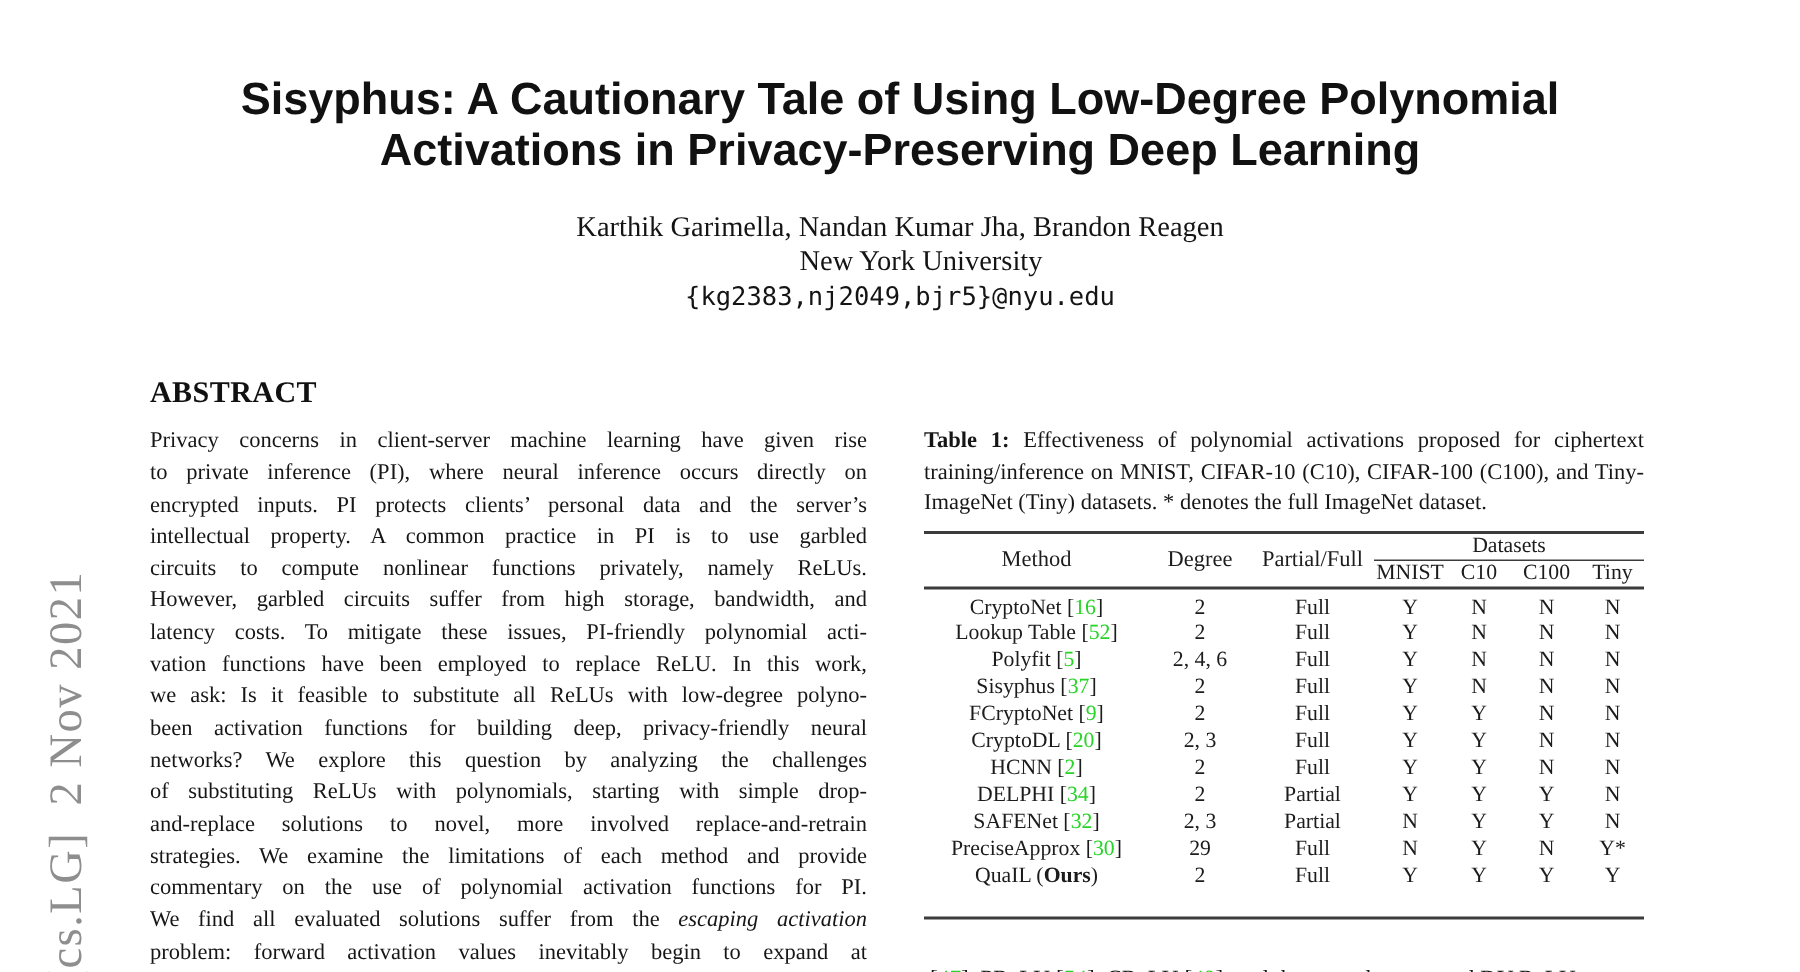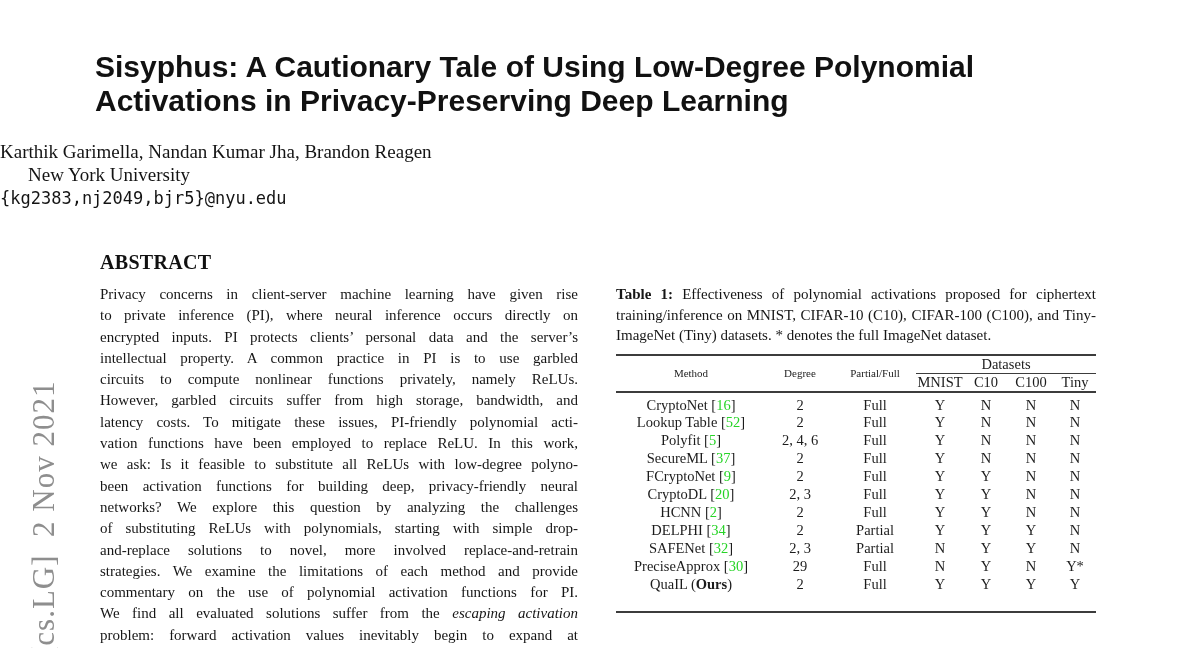--- a/index.html
+++ b/index.html
@@ -9,21 +9,21 @@
   }
   
   .arxiv-stamp{
     position:absolute;left:26px;top:657px;
     transform-origin:0 0;transform:rotate(-90deg);
     font-family:"Liberation Serif", serif;
     font-size:31px;color:var(--stamp,#8e8e8e);
     white-space:pre;letter-spacing:1px;
   }
   
-  .title-block{position:absolute;top:50px;left:0;width:1200px;}
+  .title-block{position:absolute;top:50px;left:0;width:1200px;text-align:center;}
   .paper-title{
     font-family:"Liberation Sans", sans-serif;font-weight:700;
     font-size:30px;line-height:34px;color:#111;
     max-width:1010px;margin:0 auto;
   }
   .authors{margin-top:22px;font-size:19px;line-height:23px;color:#141414;}
   .affiliation{font-size:19px;line-height:23px;color:#141414;padding-left:28px;}
   .emails{font-family:"DejaVu Sans Mono","Liberation Mono",monospace;font-size:17px;line-height:25px;color:#141414;}
   
   .left-col{position:absolute;left:100px;top:251px;width:478px;}
@@ -40,21 +40,21 @@
   
   .right-col{position:absolute;left:616px;top:284px;width:480px;}
   .table-caption{font-size:15px;line-height:20.5px;text-align:justify;color:#161616;margin:0 0 8px 0;}
   table.paper-table{
     border-collapse:collapse;table-layout:fixed;width:480px;
     font-size:14.5px;color:#1c1c1c;
     border-top:2px solid #3c3c3c;border-bottom:2px solid #3c3c3c;
   }
   table.paper-table th{font-weight:400;padding:0;}
   .hdr-row1 th{padding-top:6px;}
-  th.th-span2{vertical-align:middle;font-size:11px;}
+  th.th-span2{vertical-align:middle;font-size:15px;}
   th.th-datasets{border-bottom:1px solid #3c3c3c;padding-bottom:2px;}
   .hdr-row2 th{padding:3px 0 4px 0;}
   thead{border-bottom:2px solid #3c3c3c;}
   tbody td{
     text-align:center;padding:0.6px 2px;line-height:16.8px;
     font-size:14.5px;white-space:nowrap;overflow:hidden;
   }
   tbody tr:first-child td{padding-top:4px;}
   tbody tr:last-child td{padding-bottom:18px;}
   th{text-align:center;}
@@ -149,21 +149,21 @@
         <tr>
           <td><span>Polyfit [</span><span class="seg-cite">5</span><span>]</span></td>
           <td>2, 4, 6</td>
           <td>Full</td>
           <td>Y</td>
           <td>N</td>
           <td>N</td>
           <td>N</td>
         </tr>
         <tr>
-          <td><span>SecureML [</span><span class="seg-cite">37</span><span>]</span></td>
+          <td><span>Sisyphus [</span><span class="seg-cite">37</span><span>]</span></td>
           <td>2</td>
           <td>Full</td>
           <td>Y</td>
           <td>N</td>
           <td>N</td>
           <td>N</td>
         </tr>
         <tr>
           <td><span>FCryptoNet [</span><span class="seg-cite">9</span><span>]</span></td>
           <td>2</td>

